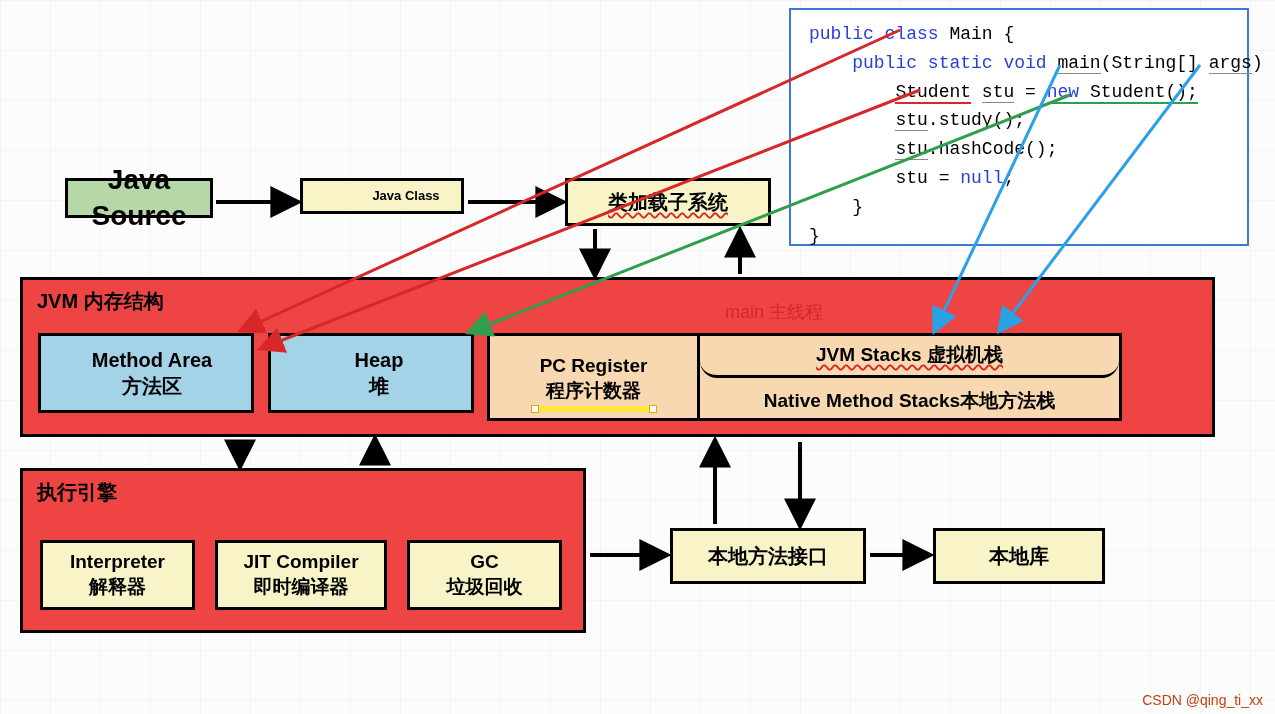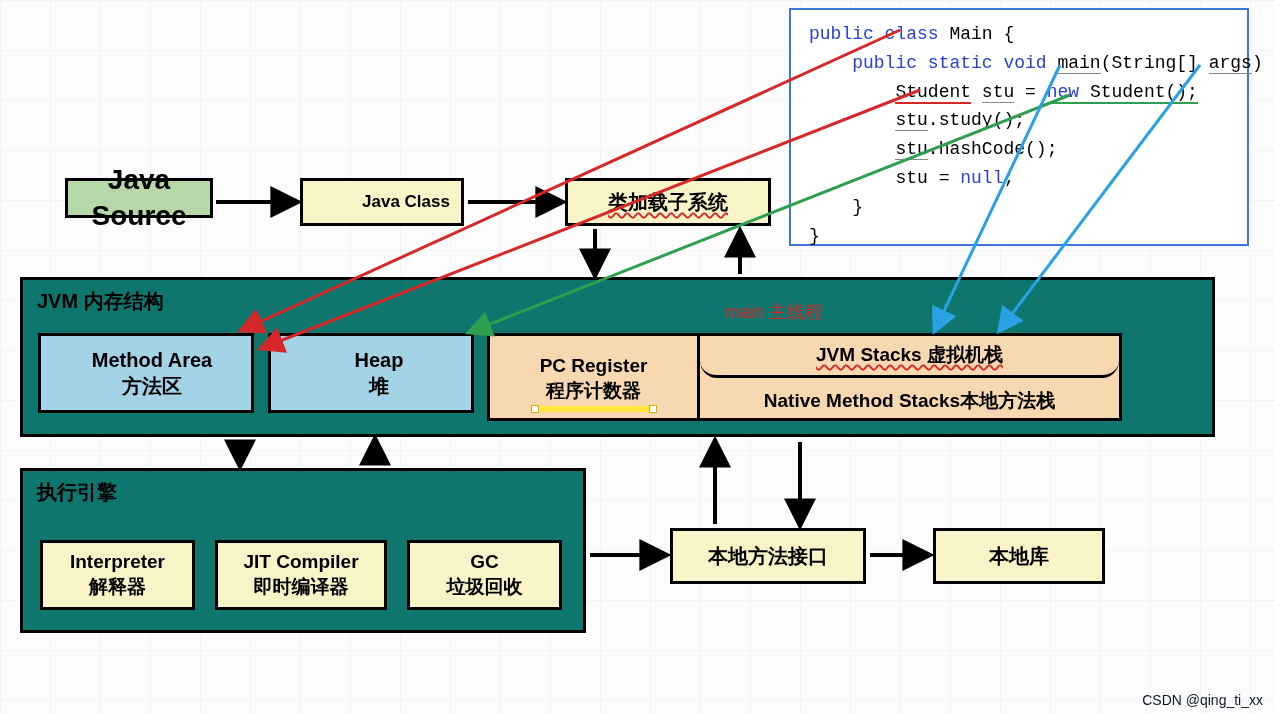--- a/index.html
+++ b/index.html
@@ -27,21 +27,21 @@
     display: flex;
     flex-direction: column;
     align-items: center;
     justify-content: center;
     font-weight: bold;
     text-align: center;
     line-height: 1.3;
   }
   .yellow { background: #f8f4c8; }
   .green  { background: #b6d7a8; }
-  .lgreen { background: #0f766e; }
+  .lgreen { background: #ef4444; }
   .blue   { background: #a4d3e8; }
   .orange { background: #f8d8b0; }
   .container-label {
     position: absolute;
     top: 8px;
     left: 14px;
     font-weight: bold;
     font-size: 20px;
   }
   .code-panel {
@@ -61,37 +61,37 @@
   .u-gray  { border-bottom: 1px solid #888; }
   .main-thread-label {
     position: absolute;
     color: #d62828;
     font-size: 18px;
   }
   .watermark {
     position: absolute;
     right: 12px;
     bottom: 6px;
-    color: #0f172a;
+    color: #c2410c;
     font-size: 14px;
   }
   svg.ov { position: absolute; inset: 0; width: 1275px; height: 714px; pointer-events: none; }
   .squiggle { text-decoration: underline wavy #d62828 2px; text-underline-offset: 3px; }
   .yline { display:inline-block; width:110px; height:6px; background:#ffe640; vertical-align:middle; }
   .yhandle { display:inline-block; width:8px; height:8px; border:1px solid #d6b000; background:#fff; vertical-align:middle; }
 </style>
 </head>
 <body>
 
 <div class="grid-bg"></div>
 
 <div class="box green" style="left:65px; top:178px; width:148px; height:40px; font-size:28px;">
   <span>Java Source</span>
 </div>
-<div class="box yellow" style="left:300px; top:178px; width:164px; height:48px; font-size:17px;padding-left:48px;">
+<div class="box yellow" style="left:300px; top:178px; width:164px; height:36px; font-size:13px;padding-left:48px;">
   <span>Java Class</span>
 </div>
 <div class="box yellow" style="left:565px; top:178px; width:206px; height:48px; font-size:20px;">
   <span class="squiggle">类加载子系统</span>
 </div>
 
 <div class="box lgreen" style="left:20px; top:277px; width:1195px; height:160px; align-items:flex-start; justify-content:flex-start;">
   <span class="container-label">JVM 内存结构</span>
 </div>
 

